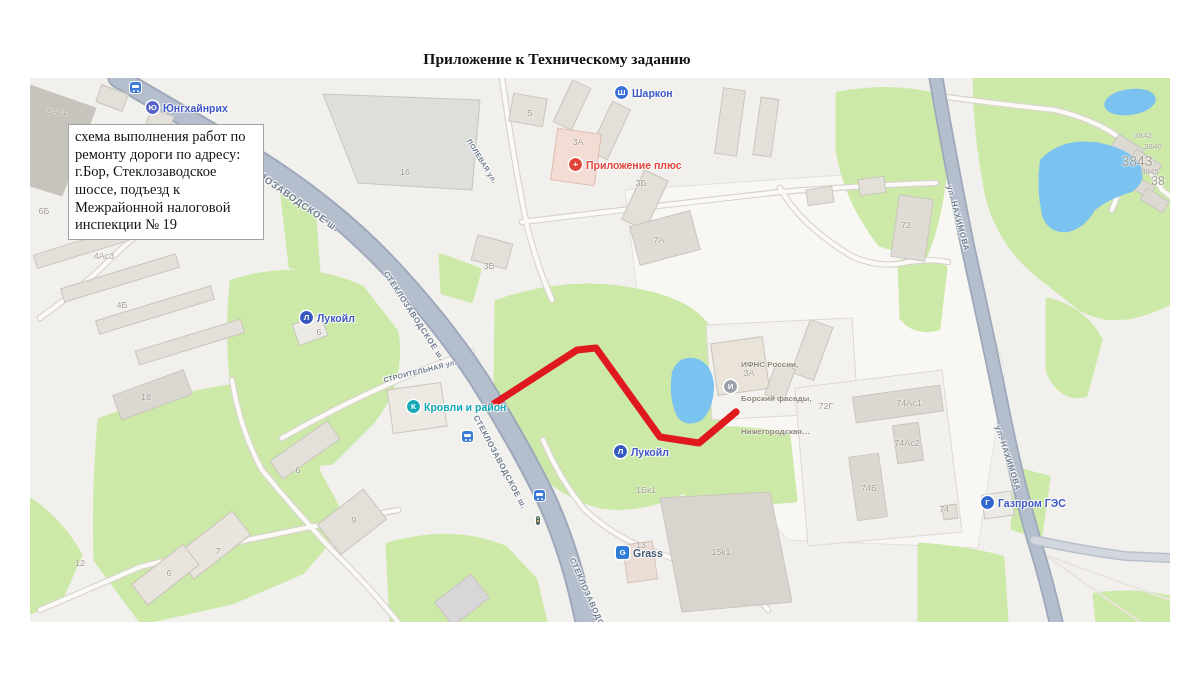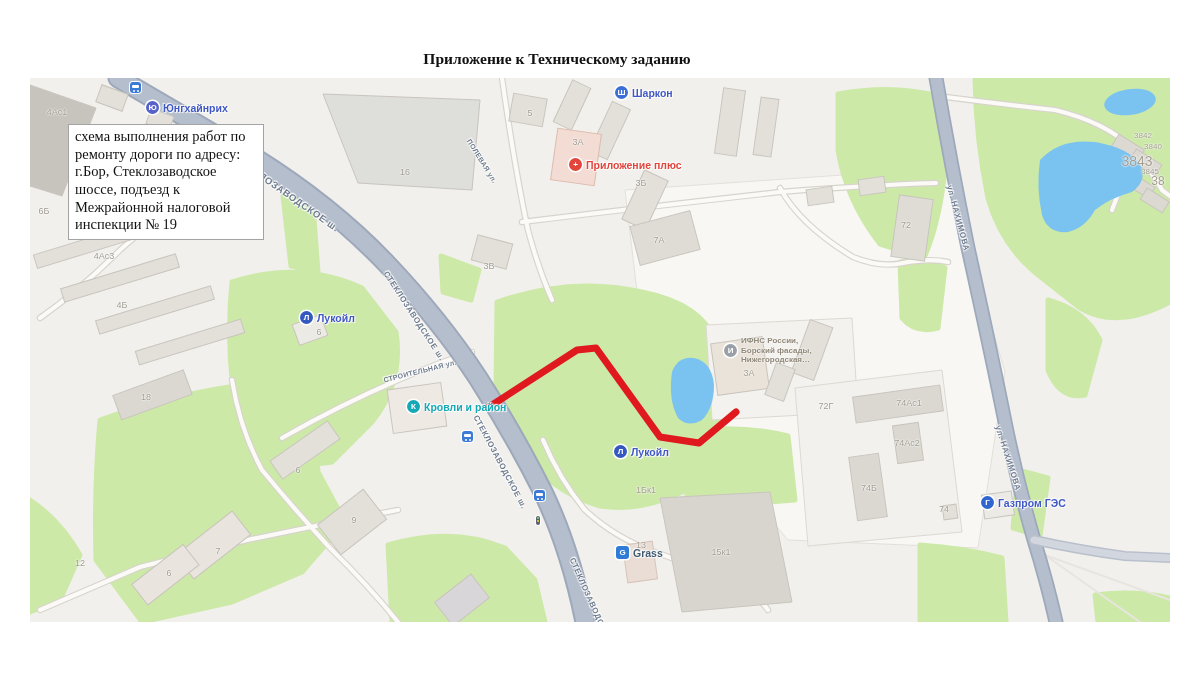--- a/index.html
+++ b/index.html
@@ -21,21 +21,21 @@
   
   .poi{position:absolute;display:flex;align-items:center;white-space:nowrap;}
   .pico{width:13px;height:13px;border-radius:50%;background:var(--bg,#4058c4);color:#fff;
         font-size:8px;font-weight:700;display:flex;align-items:center;justify-content:center;
         box-shadow:0 0 0 1.5px #fff;flex:0 0 13px;}
   .pico.sq{border-radius:3px;}
   .plabel{margin-left:4px;font-size:10.5px;font-weight:600;color:var(--c,#4058c4);
         text-shadow:0 0 2px #fff,0 0 2px #fff,1px 1px 1px #fff,-1px -1px 1px #fff;}
   .poi-multiline .plines{margin-left:4px;display:flex;flex-direction:column;}
   .plines span{font-size:8px;font-weight:600;color:#8f8778;line-height:9.5px;
-        text-shadow:0 0 2px #fff,0 0 2px #fff;}
+        text-shadow:0 0 2px #fff,0 0 2px #fff;margin-top:24px;}
   
   .bstop{position:absolute;width:11px;height:11px;background:#3b7ad6;border-radius:3px;
         box-shadow:0 0 0 1px #fff;}
   .bstop::after{content:"";position:absolute;left:2px;top:2.5px;width:7px;height:3.5px;background:#fff;border-radius:1px;}
   .bstop::before{content:"";position:absolute;left:2.5px;bottom:1.5px;width:2px;height:2px;background:#fff;border-radius:50%;box-shadow:4px 0 0 #fff;}
   .tlight{position:absolute;width:4px;height:9px;background:#5a6270;border-radius:2px;
         box-shadow:0 0 0 1px #fff;}
   .tlight::after{content:"";position:absolute;left:1px;top:1px;width:2px;height:2px;border-radius:50%;background:#7be06a;box-shadow:0 3px 0 #ffd23c;}
   
   #note{position:absolute;left:68px;top:124px;width:182px;background:#fff;border:1px solid #a3a3a3;

